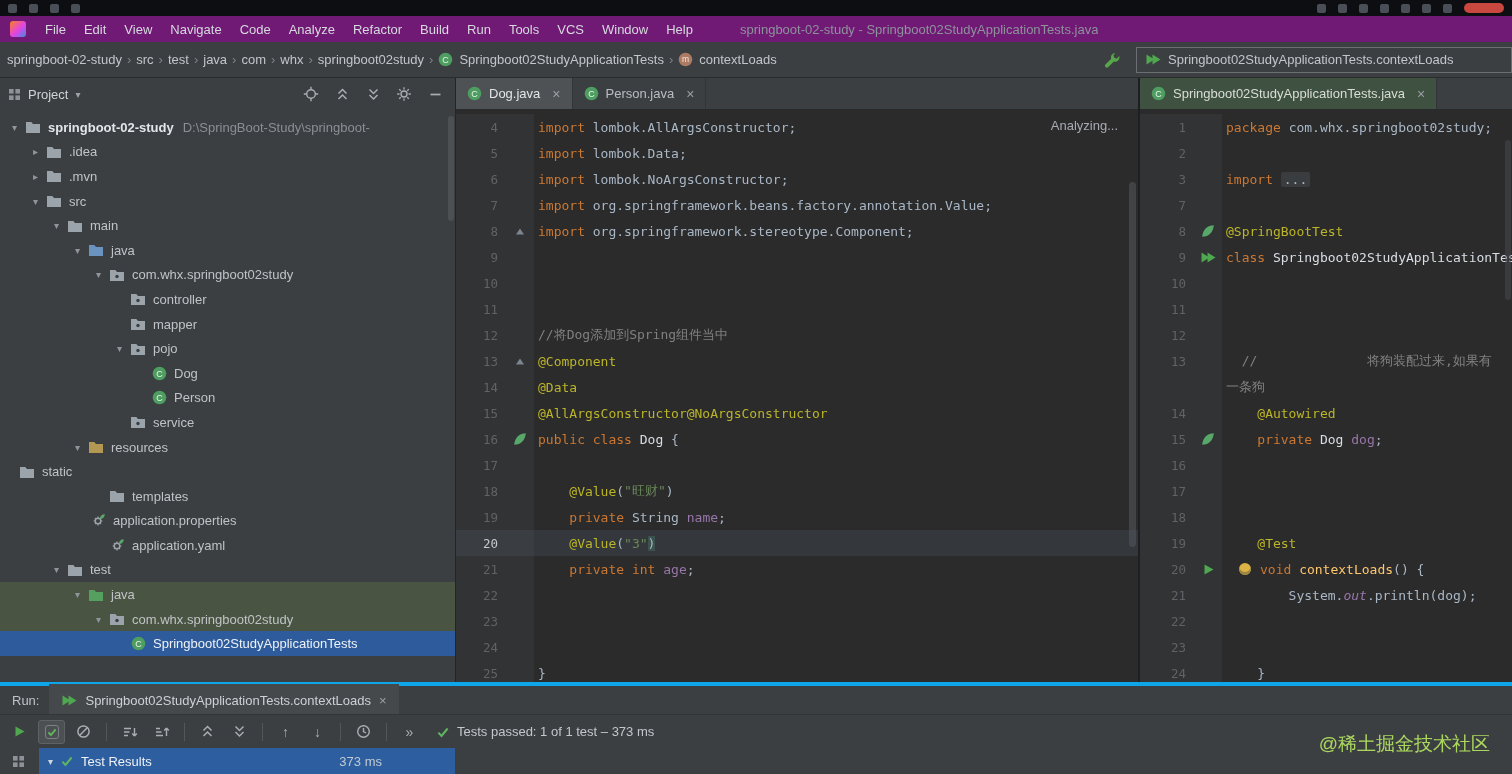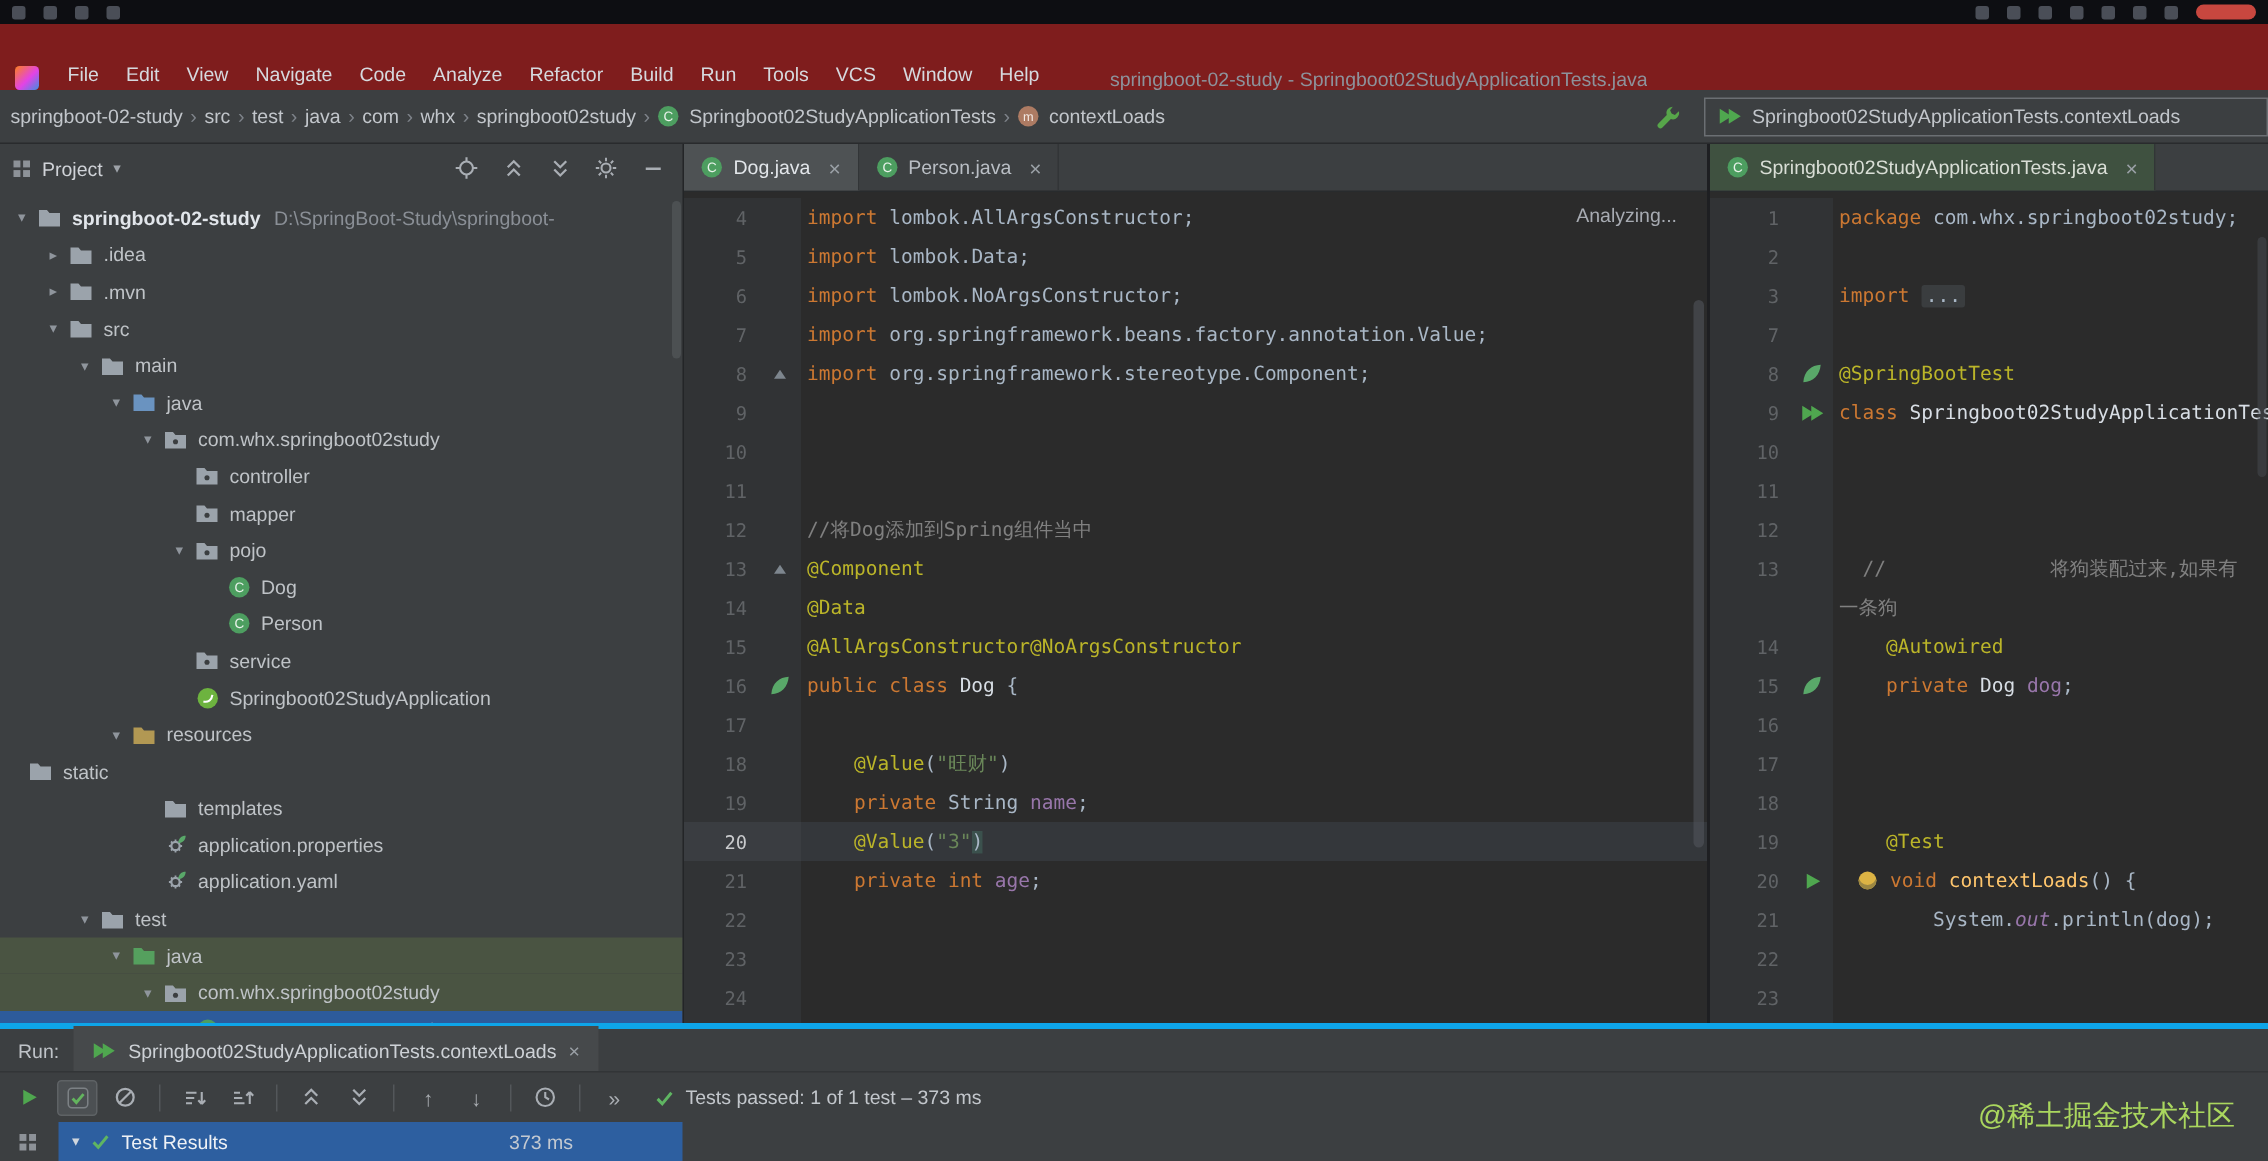--- a/index.html
+++ b/index.html
@@ -6,21 +6,21 @@
   html,body{background:#1b1c1f}
   .app{width:1512px;height:774px;overflow:hidden;position:relative;display:flex;flex-direction:column;
        background:#3c3f41;font-family:"Liberation Sans",sans-serif;font-size:13px;color:#bbbec3}
   .ic svg{display:block}
   
   .topstrip{height:16px;background:#0d0e12;display:flex;align-items:center;padding:0 8px;gap:12px;flex:none}
   .sysic{width:9px;height:9px;background:#4a4e57;border-radius:2px;flex:none}
   .tsp{flex:1}
   .pill{width:40px;height:10px;background:#c8473f;border-radius:5px;flex:none}
   
-  .menubar{height:44px;background:#7f1d1d;display:flex;align-items:flex-end;padding:0 10px;color:#d6d9de;flex:none}
+  .menubar{height:26px;background:#701a75;display:flex;align-items:center;padding:0 10px;color:#d6d9de;flex:none}
   .logo{width:16px;height:16px;border-radius:3px;background:linear-gradient(135deg,#fc801d,#e343e6 55%,#3c8fe0);margin-right:10px;flex:none}
   .menus{display:flex;align-items:center}
   .menu{padding:3px 9px;border-radius:3px;white-space:nowrap}
   .wtitle{margin-left:38px;color:#8d929b;white-space:nowrap;overflow:hidden}
   
   .navbar{height:36px;background:#3c3f41;border-bottom:1px solid #292b2d;display:flex;align-items:center;padding-left:4px;flex:none}
   .crumbs{display:flex;align-items:center;overflow:hidden;white-space:nowrap}
   .crumb{color:#c2c6cb;padding:2px 3px}
   .csep{color:#7e838a;margin:0 2px;font-size:13px}
   .cicon{margin:0 3px}
@@ -345,30 +345,20 @@
           <div class="trow" style="padding-left: 111px;">
             <span class="arrow"></span>
             <span class="ic">
               <svg width="16" height="14" viewBox="0 0 16 14">
                 <path d="M1 2h5.3L8 4h7v9H1z" fill="#9ba3ab"></path>
                 <circle cx="8" cy="8.5" r="1.7" fill="#3b3e40"></circle>
               </svg>
             </span>
             <span class="lbl">service</span>
           </div>
-          <div class="trow" style="padding-left: 111px;">
-            <span class="arrow"></span>
-            <span class="ic">
-              <svg width="15" height="15" viewBox="0 0 15 15">
-                <circle cx="7.5" cy="7.5" r="6.8" fill="#6db33f"></circle>
-                <path d="M4.6 9.6c3 .8 5.6-.9 6-4.4" stroke="#fff" stroke-width="1.4" fill="none"></path>
-              </svg>
-            </span>
-            <span class="lbl">Springboot02StudyApplication</span>
-          </div>
           <div class="trow" style="padding-left: 69px;">
             <span class="arrow">▾</span>
             <span class="ic">
               <svg width="16" height="14" viewBox="0 0 16 14">
                 <path d="M1 2h5.3L8 4h7v9H1z" fill="#b29853"></path>
               </svg>
             </span>
             <span class="lbl">resources</span>
           </div>
           <div class="trow" style="">
@@ -382,21 +372,21 @@
           </div>
           <div class="trow" style="padding-left: 90px;">
             <span class="arrow"></span>
             <span class="ic">
               <svg width="16" height="14" viewBox="0 0 16 14">
                 <path d="M1 2h5.3L8 4h7v9H1z" fill="#9ba3ab"></path>
               </svg>
             </span>
             <span class="lbl">templates</span>
           </div>
-          <div class="trow" style="padding-left: 90px;">
+          <div class="trow" style="padding-left: 71px;">
             <span class="arrow"></span>
             <span class="ic">
               <svg width="15" height="15" viewBox="0 0 15 15">
                 <circle cx="7" cy="8" r="2.8" fill="none" stroke="#9ba3ab" stroke-width="1.5"></circle>
                 <path d="M7 3.6v1.6M7 10.8v1.6M2.6 8h1.6M9.8 8h1.6M4 5l1.1 1.1M8.9 9.9L10 11M10 5L8.9 6.1M5.1 9.9L4 11" stroke="#9ba3ab" stroke-width="1.2"></path>
                 <path d="M13.8 1.2c-3 0-4.8 1.8-4.9 4.8 3 0 4.8-1.8 4.9-4.8z" fill="#59a869"></path>
               </svg>
             </span>
             <span class="lbl">application.properties</span>
           </div>

